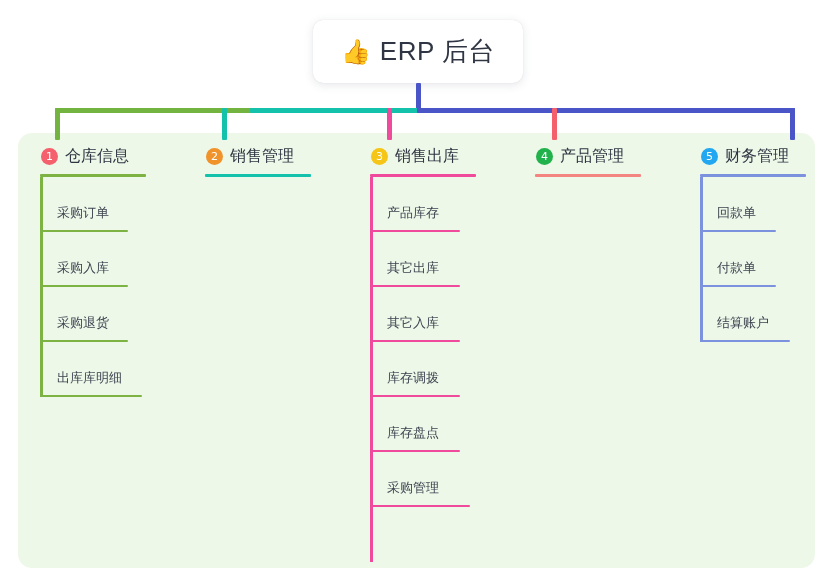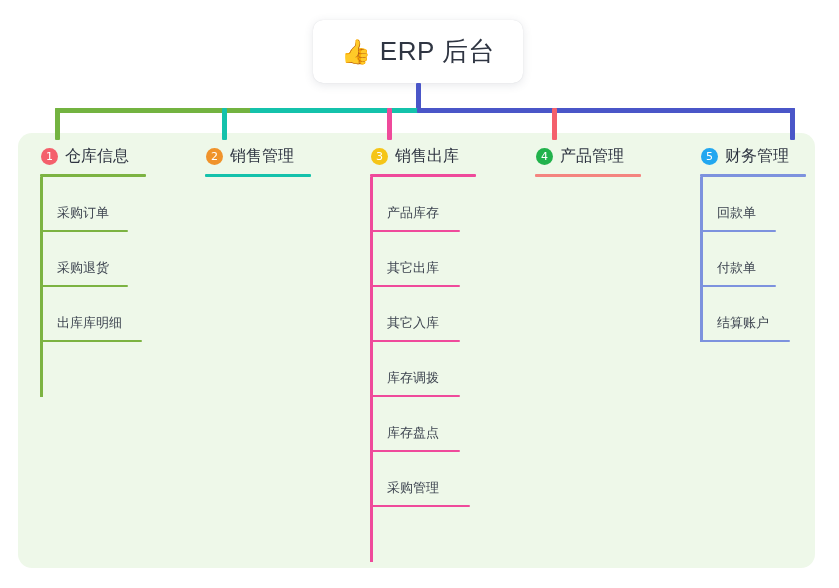--- a/index.html
+++ b/index.html
@@ -171,20 +171,24 @@
           <span class="col-title">仓库信息</span>
         </div>
         <div class="col-rule" style="width: 106px; background: rgb(124, 179, 66);"></div>
         <div class="col-body">
           <div class="col-spine" style="height: 220px; background: rgb(124, 179, 66);"></div>
           <div class="leaf">
             <span class="leaf-label">采购订单</span>
             <div class="leaf-rule" style="width: 88px; background: rgb(124, 179, 66);"></div>
           </div>
           <div class="leaf">
+            <span class="leaf-label">采购入库</span>
+            <div class="leaf-rule" style="width: 88px; background: rgb(124, 179, 66);"></div>
+          </div>
+          <div class="leaf">
             <span class="leaf-label">采购退货</span>
             <div class="leaf-rule" style="width: 88px; background: rgb(124, 179, 66);"></div>
           </div>
           <div class="leaf">
             <span class="leaf-label">出库库明细</span>
             <div class="leaf-rule" style="width: 102px; background: rgb(124, 179, 66);"></div>
           </div>
         </div>
       </div>
       <div class="column" style="left: 205px;">

